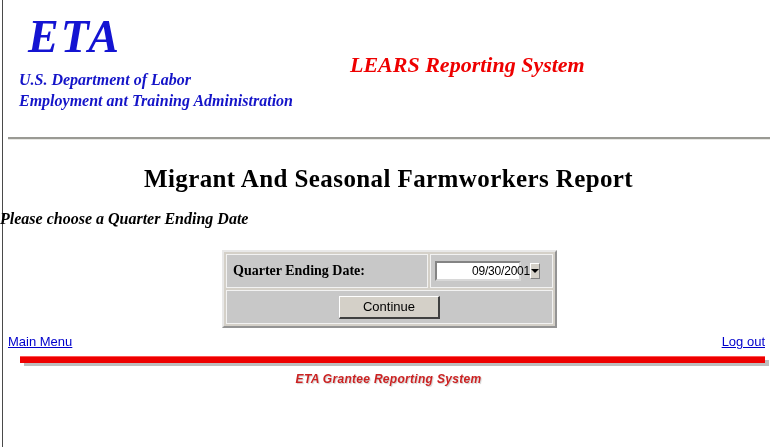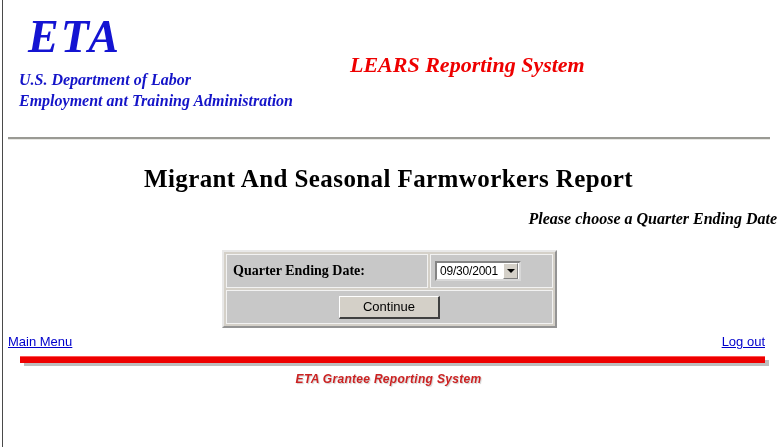--- a/index.html
+++ b/index.html
@@ -102,21 +102,21 @@
     font-family: "Liberation Serif", "DejaVu Serif", serif;
     font-size: 25px;
     font-weight: bold;
     letter-spacing: 0.4px;
   }
   .page-subtitle {
     position: absolute;
     left: 0;
     top: 210px;
     width: 777px;
-    text-align: right;
+    text-align: left;
     font-family: "Liberation Serif", "DejaVu Serif", serif;
     font-size: 16px;
     font-weight: bold;
     font-style: italic;
   }
 
   
   .form-table {
     position: absolute;
     left: 222px;
@@ -161,20 +161,21 @@
     vertical-align: middle;
   }
   .select-value {
     flex: 1;
     padding-left: 3px;
     font-family: "Liberation Sans", "DejaVu Sans", sans-serif;
     font-size: 12px;
     color: #000000;
     letter-spacing: -0.2px;
     white-space: nowrap;
+    margin-left: 32px;
   }
   .select-arrow {
     width: 15px;
     height: 16px;
     margin-right: 1px;
     background: #d4d0c8;
     border-top: 1px solid #ffffff;
     border-left: 1px solid #ffffff;
     border-right: 1px solid #808080;
     border-bottom: 1px solid #808080;

